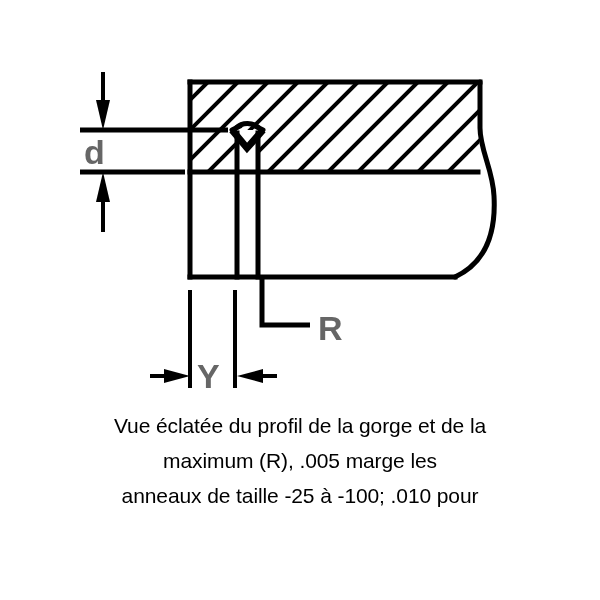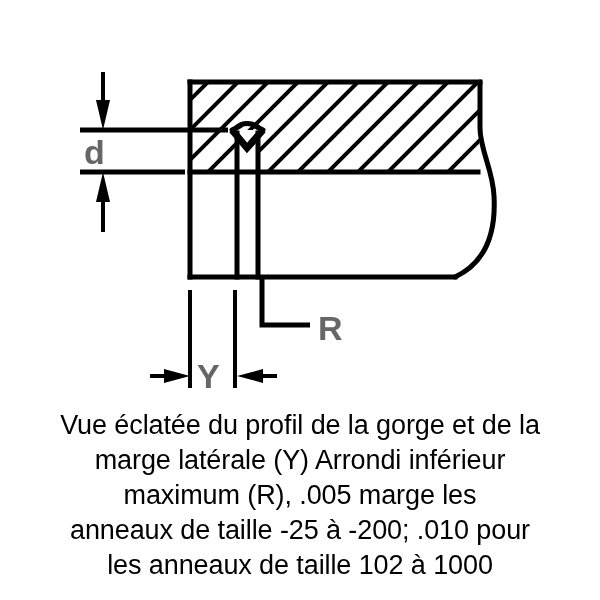--- a/index.html
+++ b/index.html
@@ -28,21 +28,21 @@
     height: 410px;
     display: block;
   }
   #caption-block {
     position: absolute;
     left: 0;
     top: 408px;
     width: 600px;
     text-align: center;
     color: #000000;
-    font-size: 27px;
+    font-size: 21px;
     line-height: 35px;
     letter-spacing: -0.1px;
   }
   #caption-block .cap-line {
     display: block;
     white-space: nowrap;
   }
   .dim-text {
     font-weight: bold;
     fill: #666666;
@@ -125,19 +125,17 @@
 
     <path d="M277,376 L249,376" stroke="#000000" stroke-width="4" fill="none"></path>
     <polygon points="237,376 263,369 263,383" fill="#000000"></polygon>
 
     <text class="dim-text" x="197" y="388" font-family="Liberation Sans, sans-serif" font-size="34">Y</text>
 
   </svg>
 
   <div id="caption-block">
     <span class="cap-line">Vue éclatée du profil de la gorge et de la</span>
-    <span class="cap-line">marge latérale (Y) Arrondi inférieur</span>
     <span class="cap-line">maximum (R), .005 marge les</span>
-    <span class="cap-line">anneaux de taille -25 à -200; .010 pour</span>
-    <span class="cap-line">les anneaux de taille 102 à 1000</span>
+    <span class="cap-line">anneaux de taille -25 à -100; .010 pour</span>
   </div>
 
 </div>
 
 </body></html>

